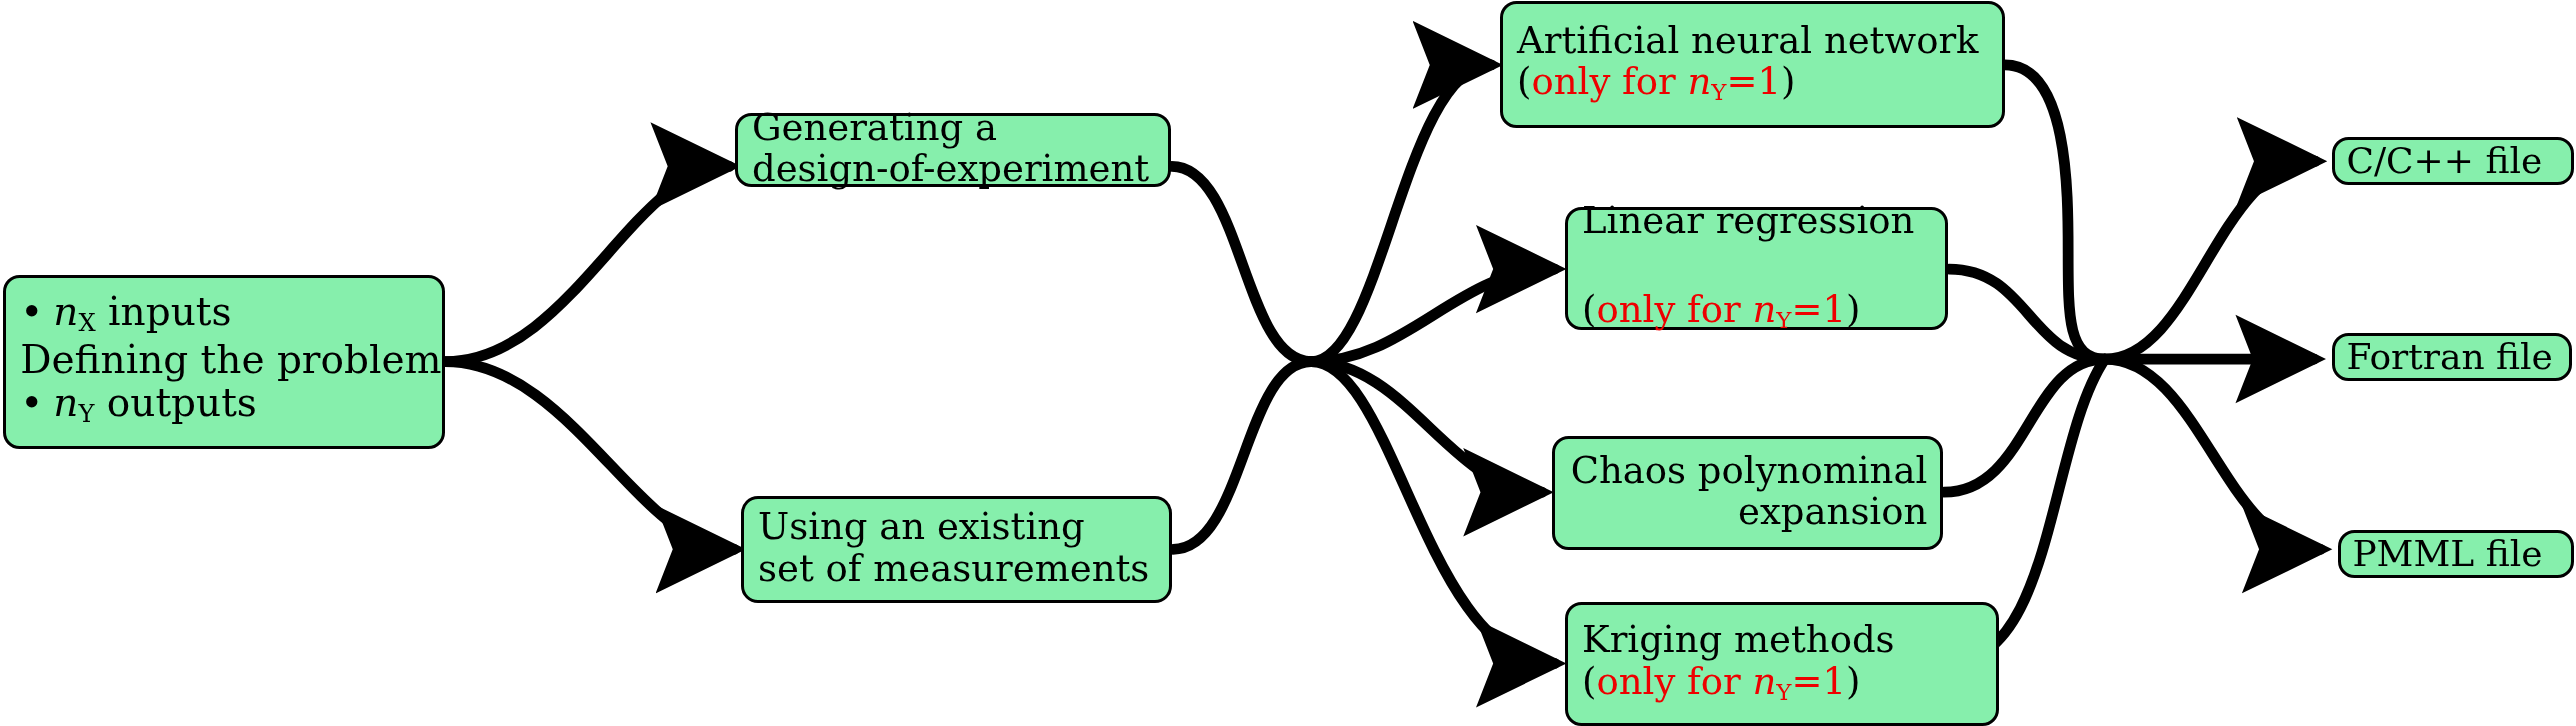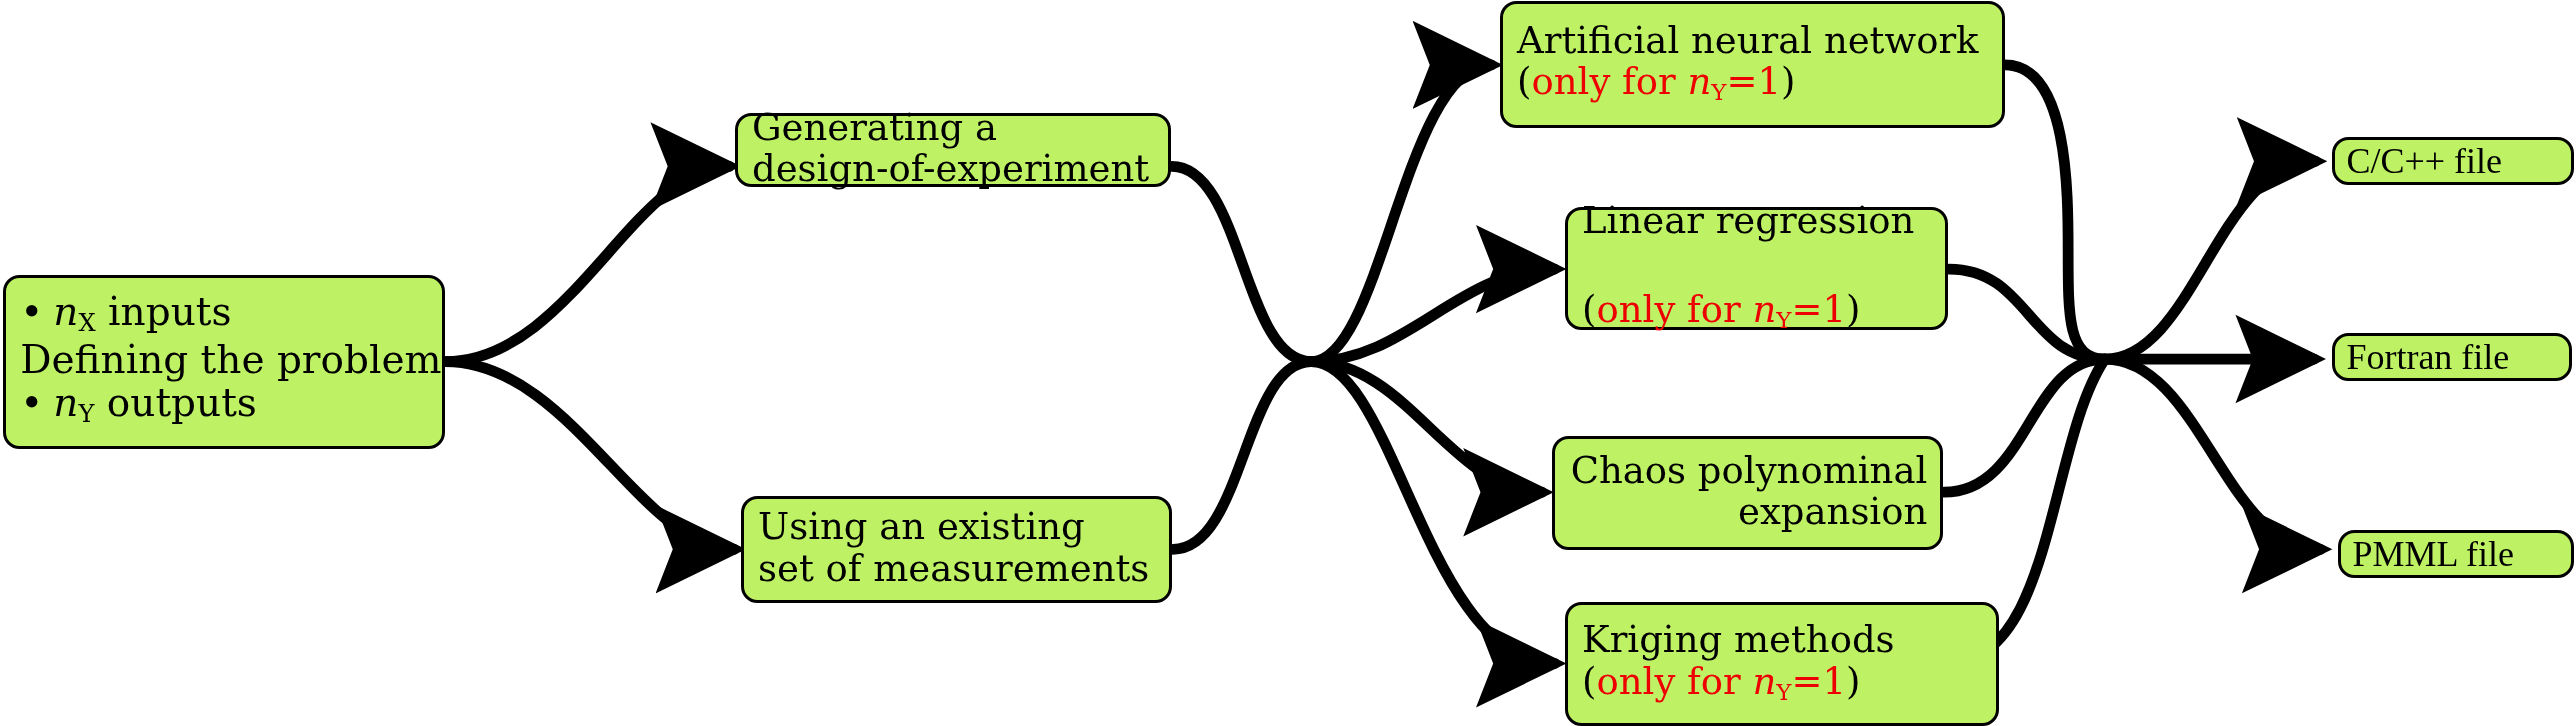--- a/index.html
+++ b/index.html
@@ -8,21 +8,21 @@
     width:2576px;height:727px;
     font-family:"DejaVu Serif","Liberation Serif",serif;
     overflow:hidden;
   }
   #canvas{position:relative;width:2576px;height:727px;background:#fff;}
   svg#wires{position:absolute;left:0;top:0;width:2576px;height:727px;}
 
   .node{
     position:absolute;
     box-sizing:border-box;
-    background:#bef264;
+    background:#86efac;
     border:3.8px solid #000000;
     border-radius:16.5px;
     display:flex;
     flex-direction:column;
     justify-content:center;
     padding:2.5px 12.7px 6.3px 14px;
     line-height:1.12;
     color:#000;
   }
   .node .line{white-space:nowrap;}
@@ -31,30 +31,30 @@
 
   .red{color:#ee0000;}
   .mathvar{font-style:italic;font-family:"DejaVu Serif","Liberation Serif",serif;}
   .sub{font-size:0.62em;vertical-align:-0.26em;font-style:normal;}
   .bullet{display:inline-block;width:0.85em;}
   .bullet-row{white-space:nowrap;}
 
   
   #n-problem   {left:3.2px;   top:275px; width:442px;  height:174px;  padding-top:1.3px;}
   #n-doe       {left:735px;top:113px; width:436px;  height:74px;}
-  #n-measure   {left:741px;top:496px; width:431px;  height:107px;}
+  #n-measure   {left:741px;top:496px; width:431px;  height:107px;border-radius:17px;}
   #n-ann       {left:1500px;top:1.3px;   width:505px;  height:127px;}
   #n-linreg    {left:1565px;top:207px; width:383px;  height:123px;gap:48px;}
   #n-chaos     {left:1552px;top:436px; width:391px;  height:114px;text-align:right;}
   #n-kriging   {left:1565px;top:602px; width:434px;  height:124px;}
   #n-cfile     {left:2332px;top:137px; width:242px;  height:48px;  padding:0 11.4px; justify-content:center;}
   #n-fortran   {left:2332px;top:333px; width:240px;  height:48px;  padding:0 11.4px; justify-content:center;}
   #n-pmml      {left:2338px;top:530px; width:236px;  height:48px;  padding:0 11.4px; }
 
-  #n-cfile .line, #n-fortran .line, #n-pmml .line{font-size:36px;line-height:1;font-family:Liberation Serif, serif;}
+  #n-cfile .line, #n-fortran .line, #n-pmml .line{font-size:36px;line-height:1;}
 </style>
 </head>
 <body>
 
 <div id="canvas">
 
   <svg id="wires" viewBox="0 0 4063 1146">
     <defs>
       <marker id="ah" markerWidth="9" markerHeight="9" refX="7.3" refY="4.5" orient="auto" markerUnits="strokeWidth">
         <path d="M0,0.4 L8.4,4.5 L0,8.6 L1.6,4.5 Z" fill="#000"></path>

